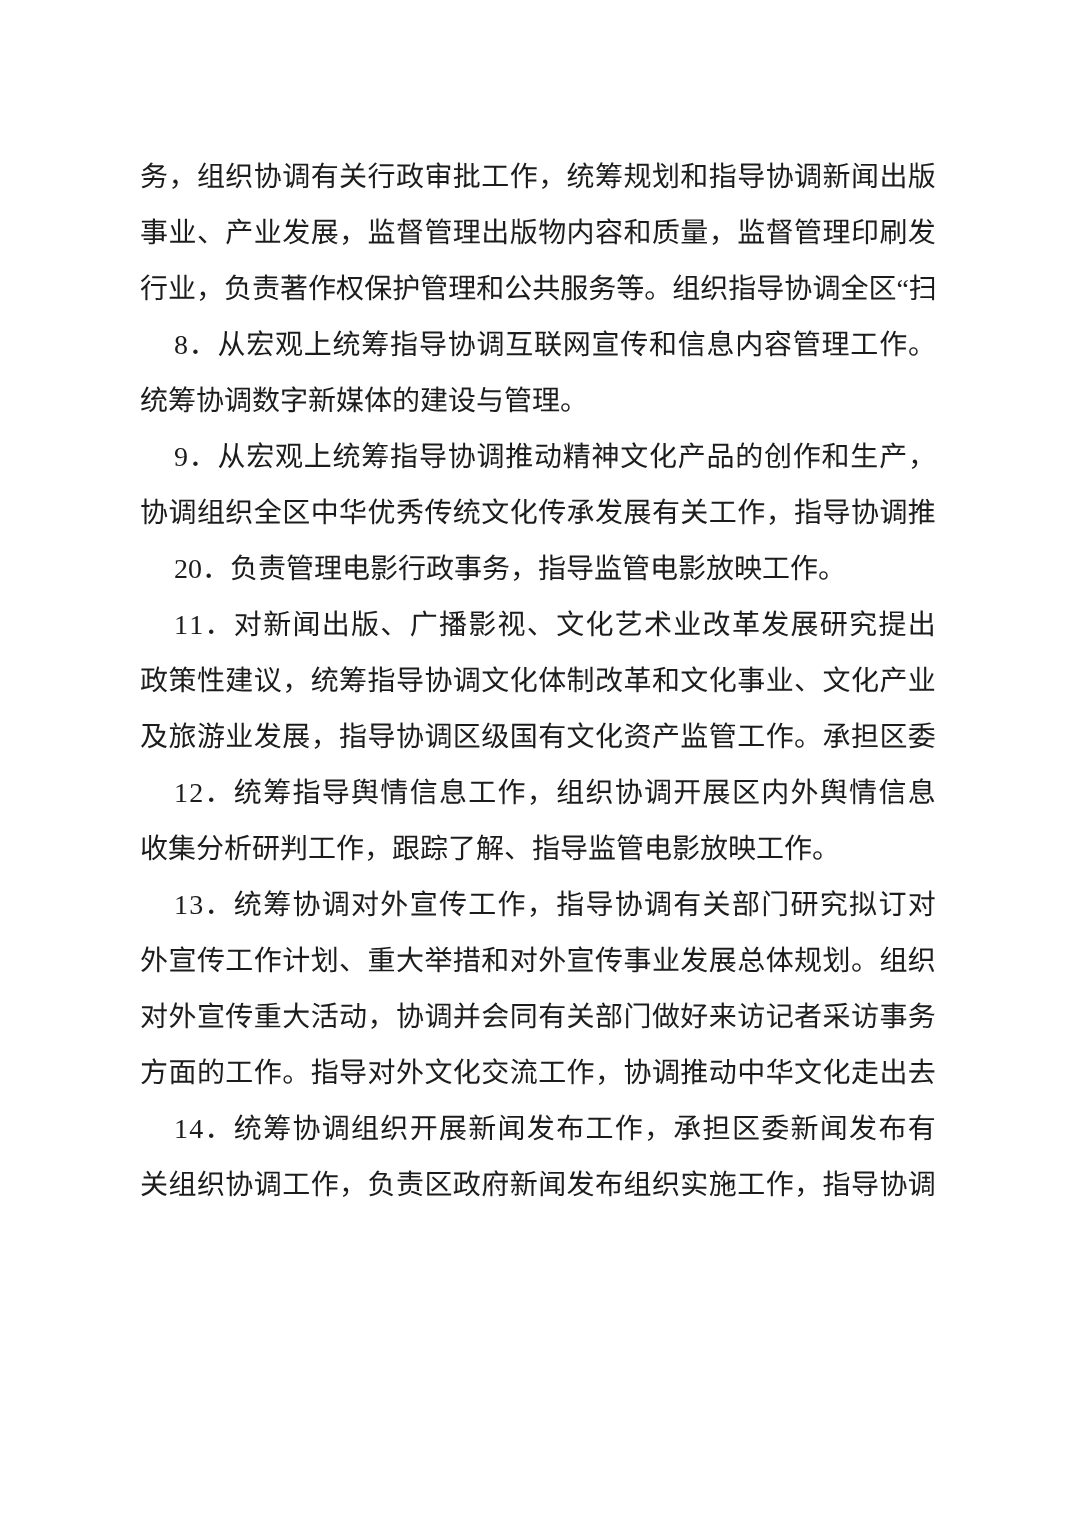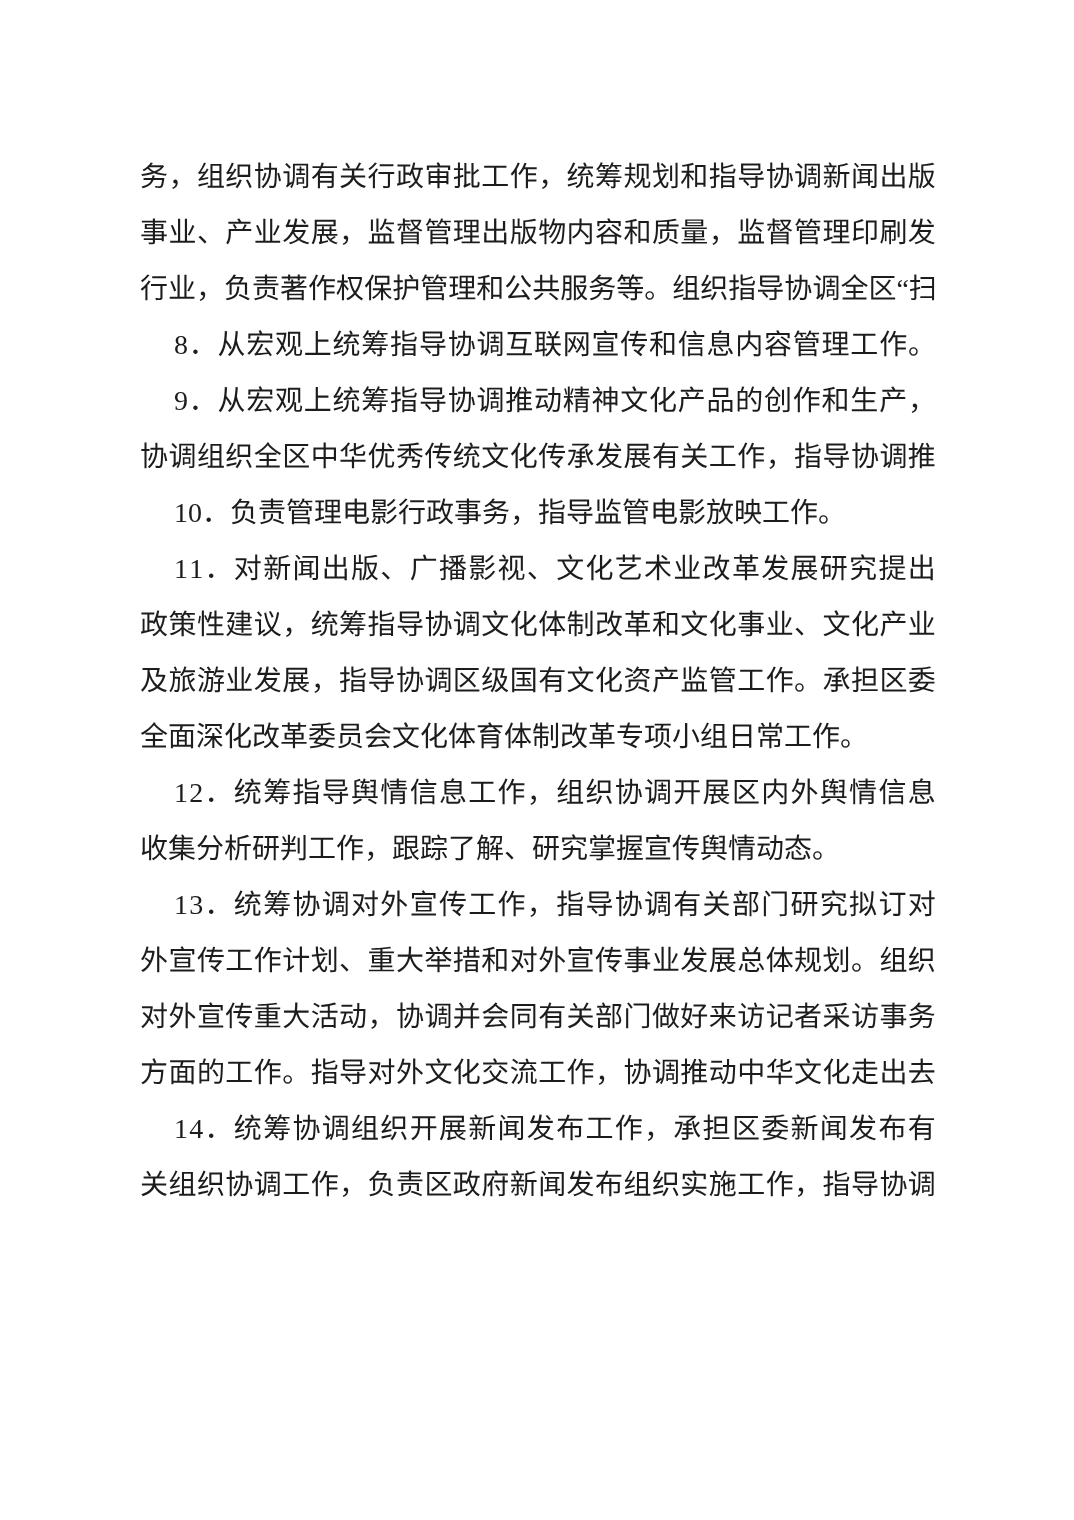--- a/index.html
+++ b/index.html
@@ -162,20 +162,21 @@
           <span>信</span>
           <span>息</span>
           <span>内</span>
           <span>容</span>
           <span>管</span>
           <span>理</span>
           <span>工</span>
           <span>作</span>
           <span>。</span>
         </div>
+      <div class="line">统筹协调数字新媒体的建设与管理。</div>
     </div>
 
     <div class="para">
       <div class="line j ind">
           <span>9</span>
           <span>．</span>
           <span>从</span>
           <span>宏</span>
           <span>观</span>
           <span>上</span>
@@ -227,21 +228,21 @@
           <span>，</span>
           <span>指</span>
           <span>导</span>
           <span>协</span>
           <span>调</span>
           <span>推</span>
         </div>
     </div>
 
     <div class="para">
-      <div class="line ind">10．负责管理电影行政事务，指导监管电影放映工作。</div>
+      <div class="line ind">20．负责管理电影行政事务，指导监管电影放映工作。</div>
     </div>
 
     <div class="para">
       <div class="line j ind">
           <span>1</span>
           <span>1</span>
           <span>．</span>
           <span>对</span>
           <span>新</span>
           <span>闻</span>
@@ -320,21 +321,20 @@
           <span>监</span>
           <span>管</span>
           <span>工</span>
           <span>作</span>
           <span>。</span>
           <span>承</span>
           <span>担</span>
           <span>区</span>
           <span>委</span>
         </div>
-      <div class="line">全面深化改革委员会文化体育体制改革专项小组日常工作。</div>
     </div>
 
     <div class="para">
       <div class="line j ind">
           <span>1</span>
           <span>2</span>
           <span>．</span>
           <span>统</span>
           <span>筹</span>
           <span>指</span>
@@ -353,21 +353,21 @@
           <span>开</span>
           <span>展</span>
           <span>区</span>
           <span>内</span>
           <span>外</span>
           <span>舆</span>
           <span>情</span>
           <span>信</span>
           <span>息</span>
         </div>
-      <div class="line">收集分析研判工作，跟踪了解、研究掌握宣传舆情动态。</div>
+      <div class="line">收集分析研判工作，跟踪了解、指导监管电影放映工作。</div>
     </div>
 
     <div class="para">
       <div class="line j ind">
           <span>1</span>
           <span>3</span>
           <span>．</span>
           <span>统</span>
           <span>筹</span>
           <span>协</span>

